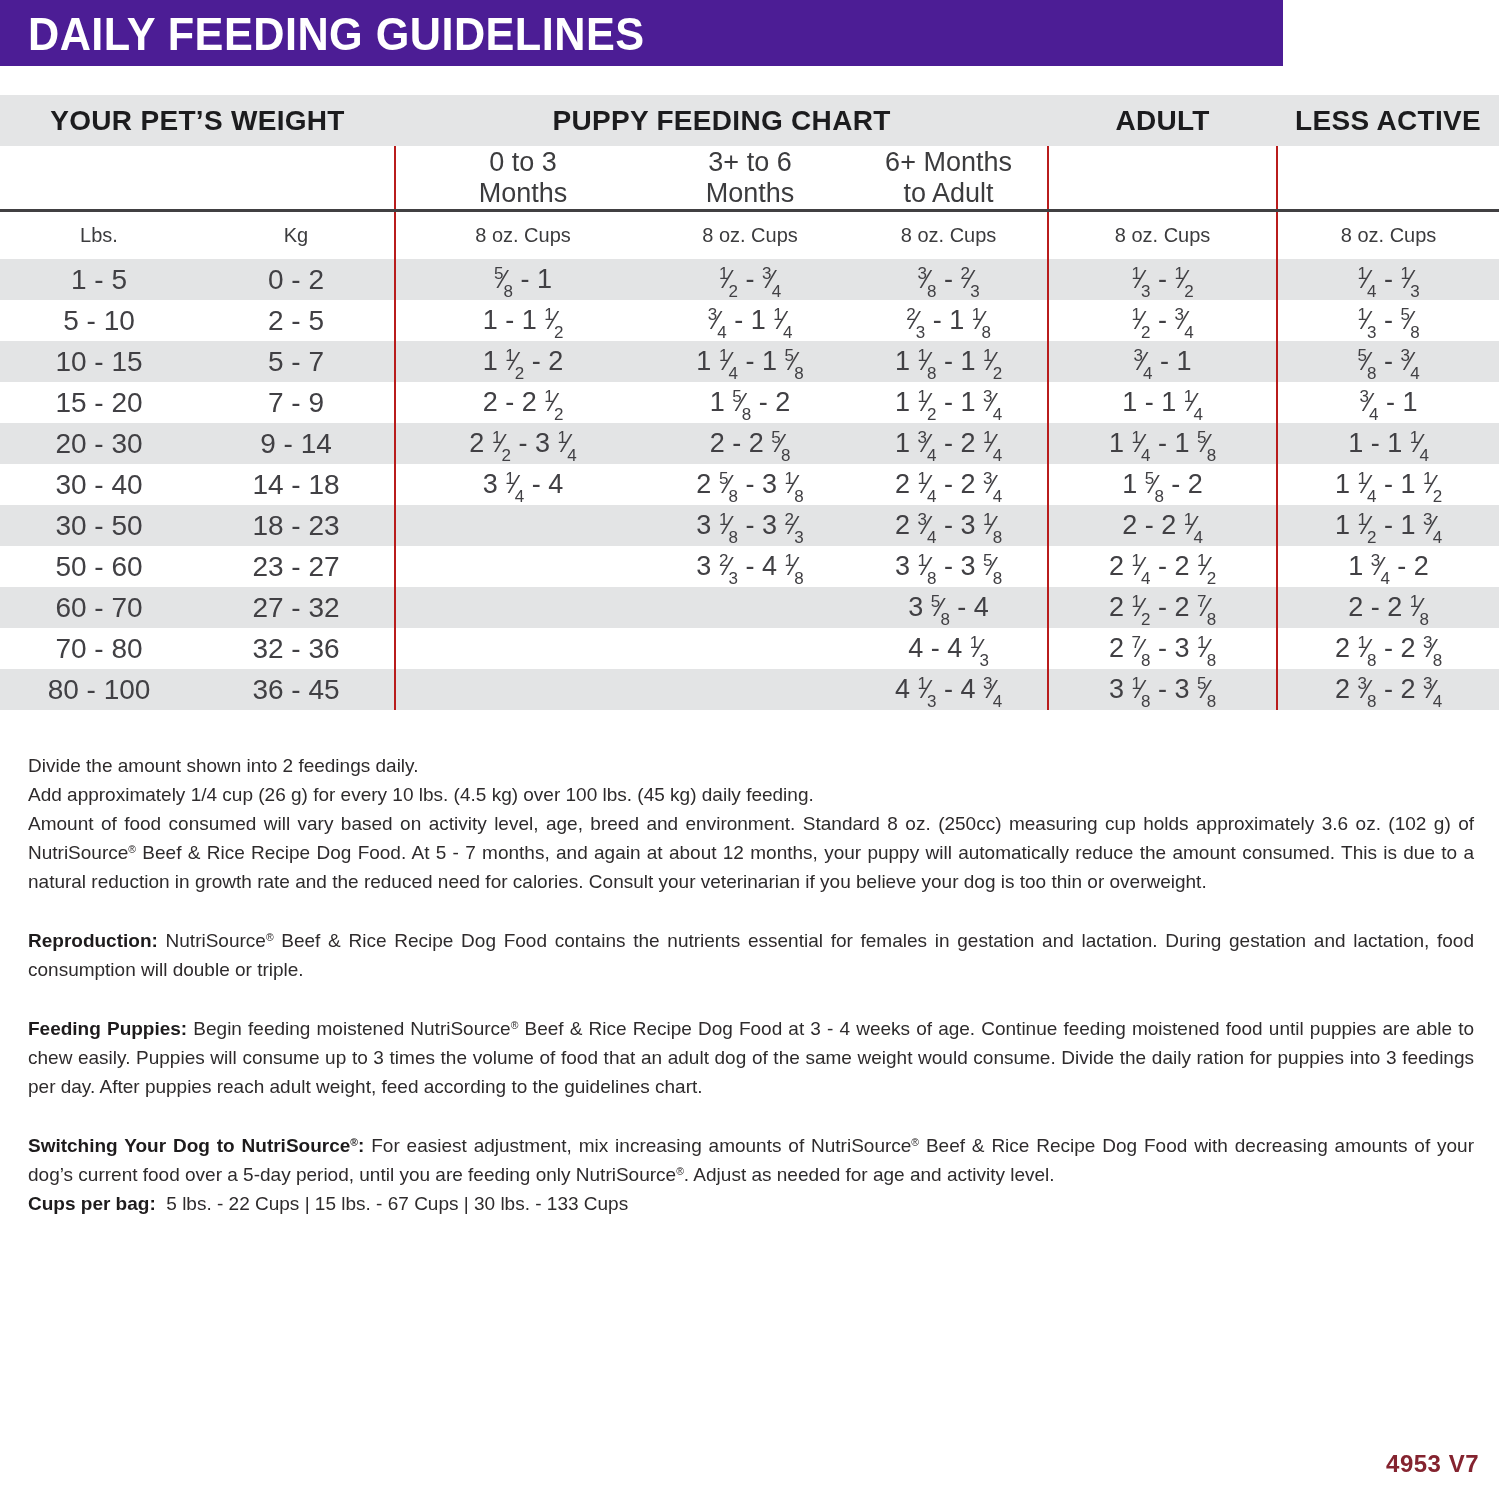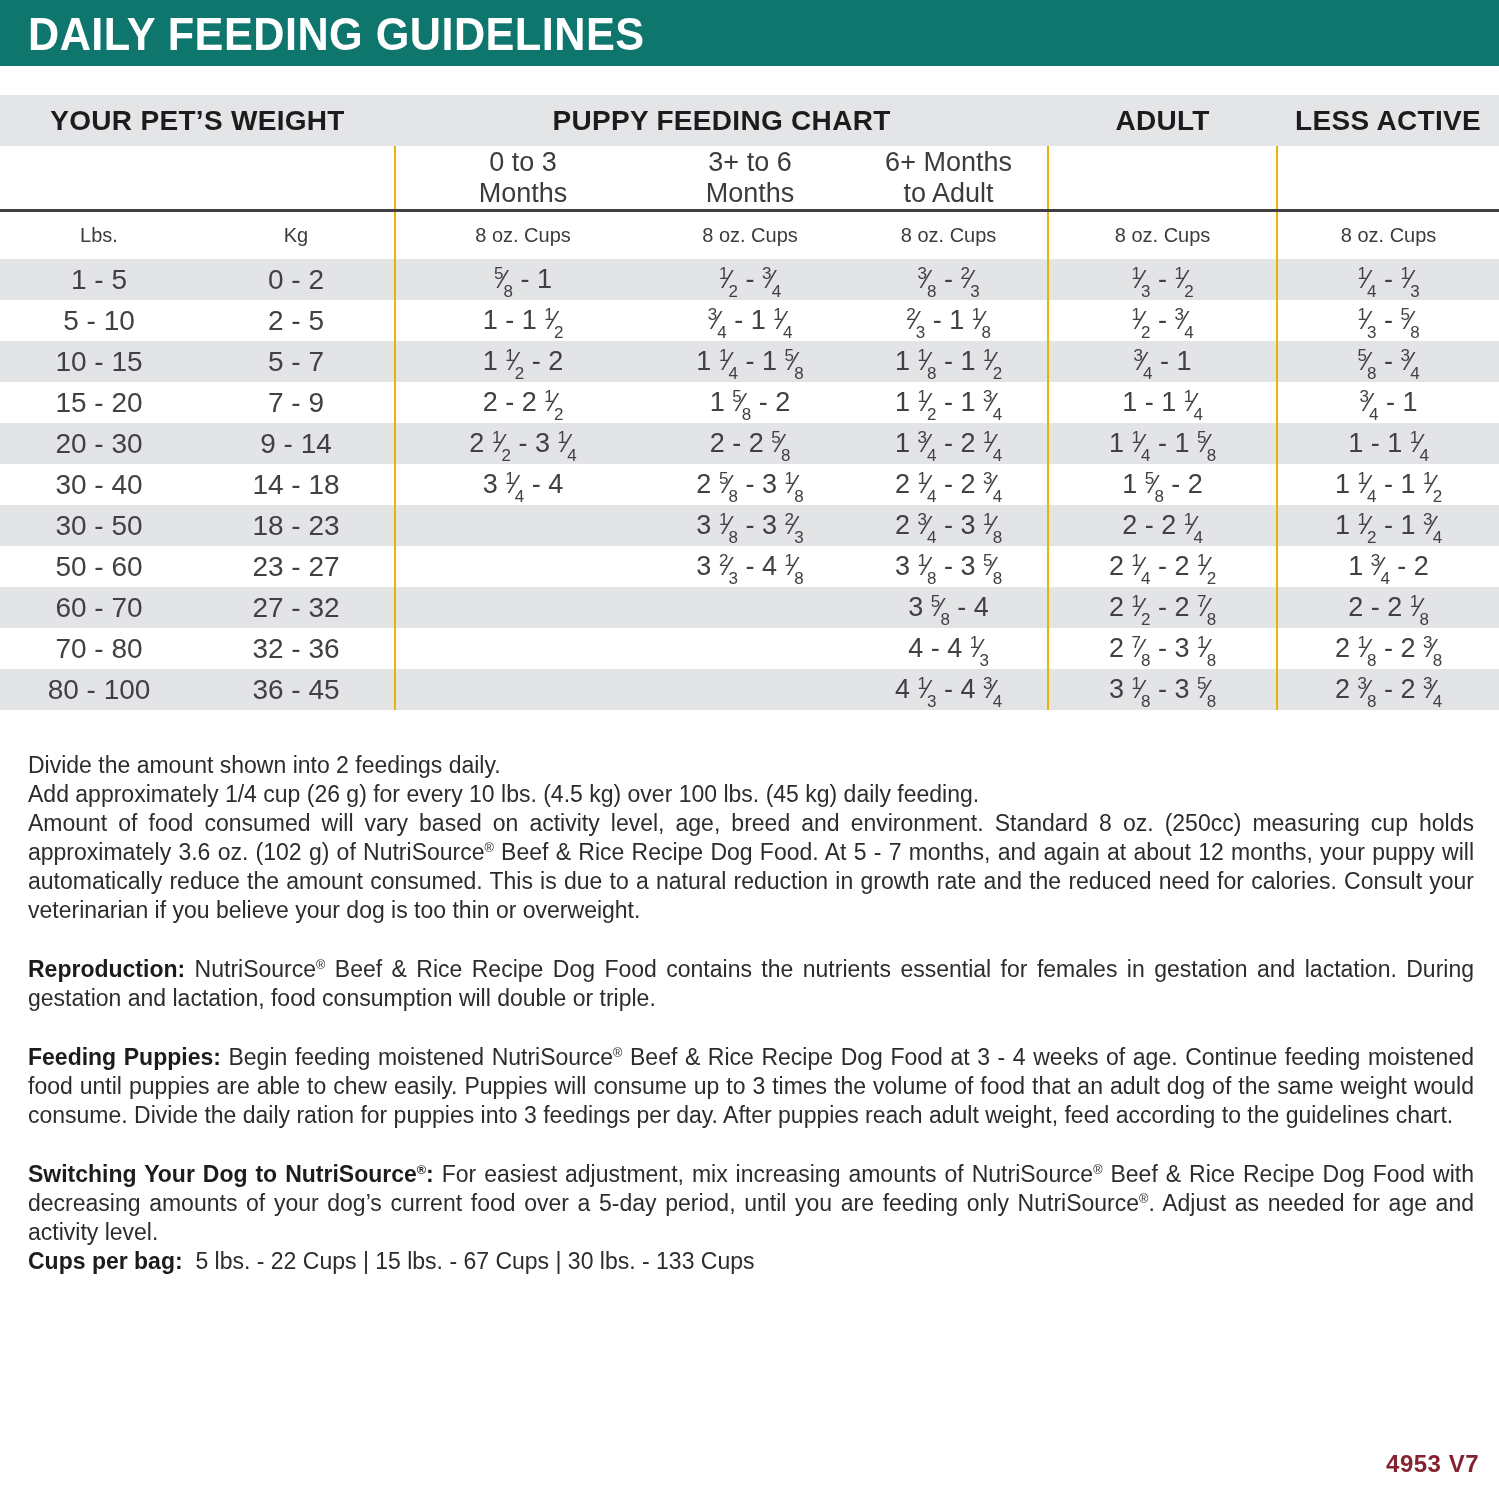--- a/index.html
+++ b/index.html
@@ -2,22 +2,22 @@
 <html><head>
 <meta charset="utf-8">
 <style>
   html,body{margin:0;padding:0;background:#ffffff;}
   body{
     width:1499px;height:1500px;position:relative;overflow:hidden;
     font-family:"Liberation Sans", sans-serif;color:#3f4043;
   }
   
   .banner{
-    position:absolute;top:0;left:0;width:1499px;height:66px;
-    background:#0f766e;display:flex;align-items:center;
+    position:absolute;top:0;left:0;width:1283px;height:66px;
+    background:#4c1d95;display:flex;align-items:center;
   }
   .banner h1{
     margin:0 0 0 28px;color:#ffffff;font-size:47px;font-weight:800;
     letter-spacing:.5px;transform:scaleX(.92);transform-origin:left center;
     white-space:nowrap;
   }
   
   table.feed{
     position:absolute;top:95px;left:0;width:1499px;
     border-collapse:collapse;table-layout:fixed;
@@ -25,31 +25,31 @@
   table.feed td, table.feed th{padding:0;vertical-align:middle;text-align:center;}
   tr.band th{
     background:#E4E5E6;height:51px;font-size:28px;font-weight:800;
     color:#1c1c1e;letter-spacing:.3px;
   }
   tr.ages td{height:63px;font-size:27px;line-height:31px;color:#3c3c3e;white-space:pre-line;}
   tr.unitsRow td{height:47px;font-size:20px;color:#3c3c3e;border-top:3px solid #414042;}
   tbody td{height:41px;font-size:27px;color:#414044;}
   tbody td.wt{font-size:28px;}
   tr.stripe td{background:#E3E4E5;}
-  .divL{border-left:2px solid #eab308;}
+  .divL{border-left:2px solid #b91c1c;}
   
   .fr{white-space:nowrap;}
   .fr sup{font-size:17px;vertical-align:.55em;line-height:0;}
   .fr sub{font-size:17px;vertical-align:-.5em;line-height:0;}
   .fr .sl{font-size:25px;margin:0 -2px;}
   sup.reg{font-size:.55em;vertical-align:.6em;line-height:0;}
   
   .copy{
     position:absolute;top:751px;left:28px;width:1446px;
-    font-size:23px;line-height:29px;color:#2e2b2c;
+    font-size:19px;line-height:29px;color:#2e2b2c;
   }
   .copy p{margin:0;}
   .copy .just{text-align:justify;}
   .copy .bold{font-weight:700;color:#1d1b1c;}
   .copy .mt{margin-top:30px;}
   .copy b{color:#1d1b1c;}
   
   .footer-code{
     position:absolute;right:20px;top:1450px;
     color:#84232F;font-size:24px;font-weight:700;letter-spacing:.5px;

